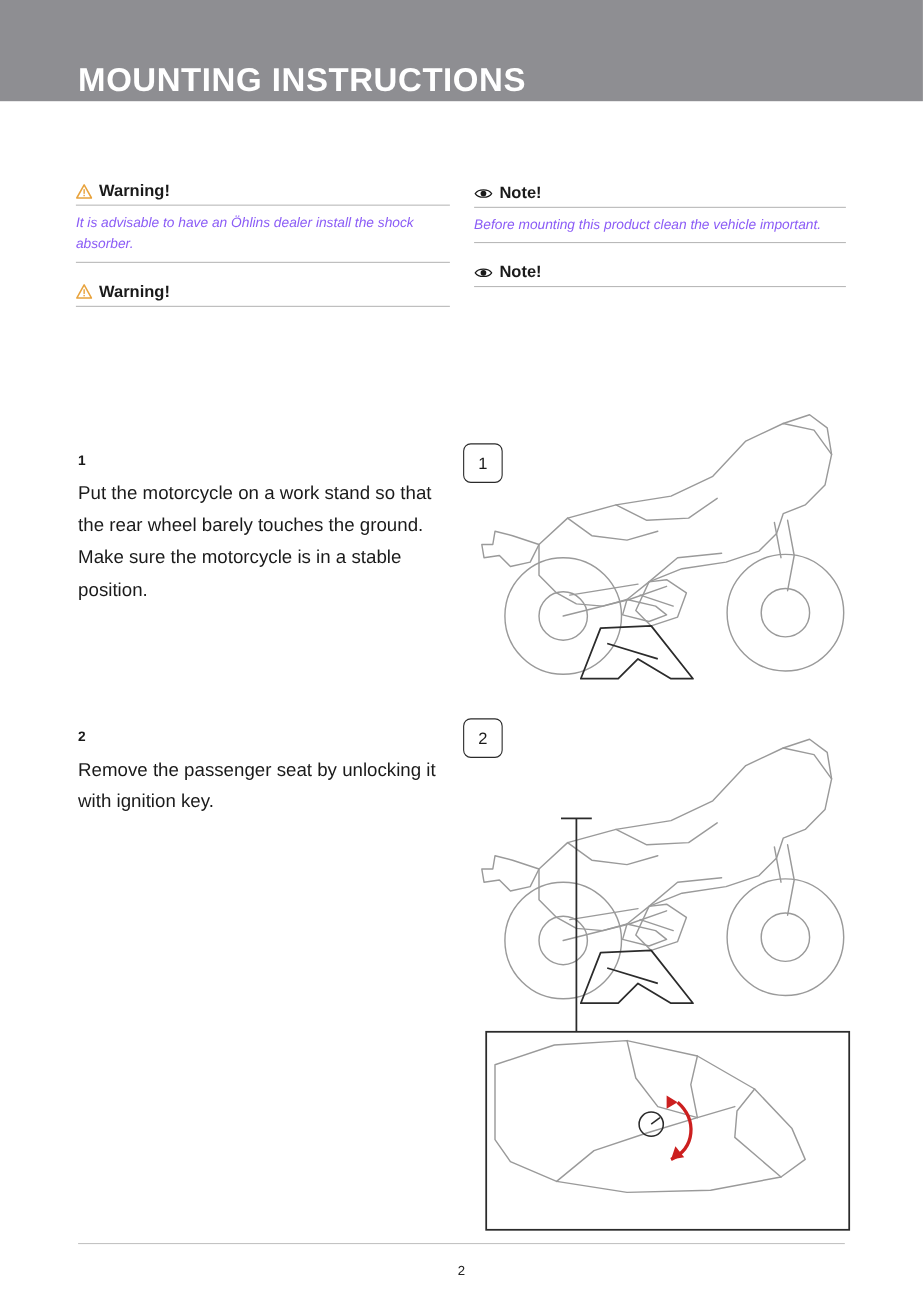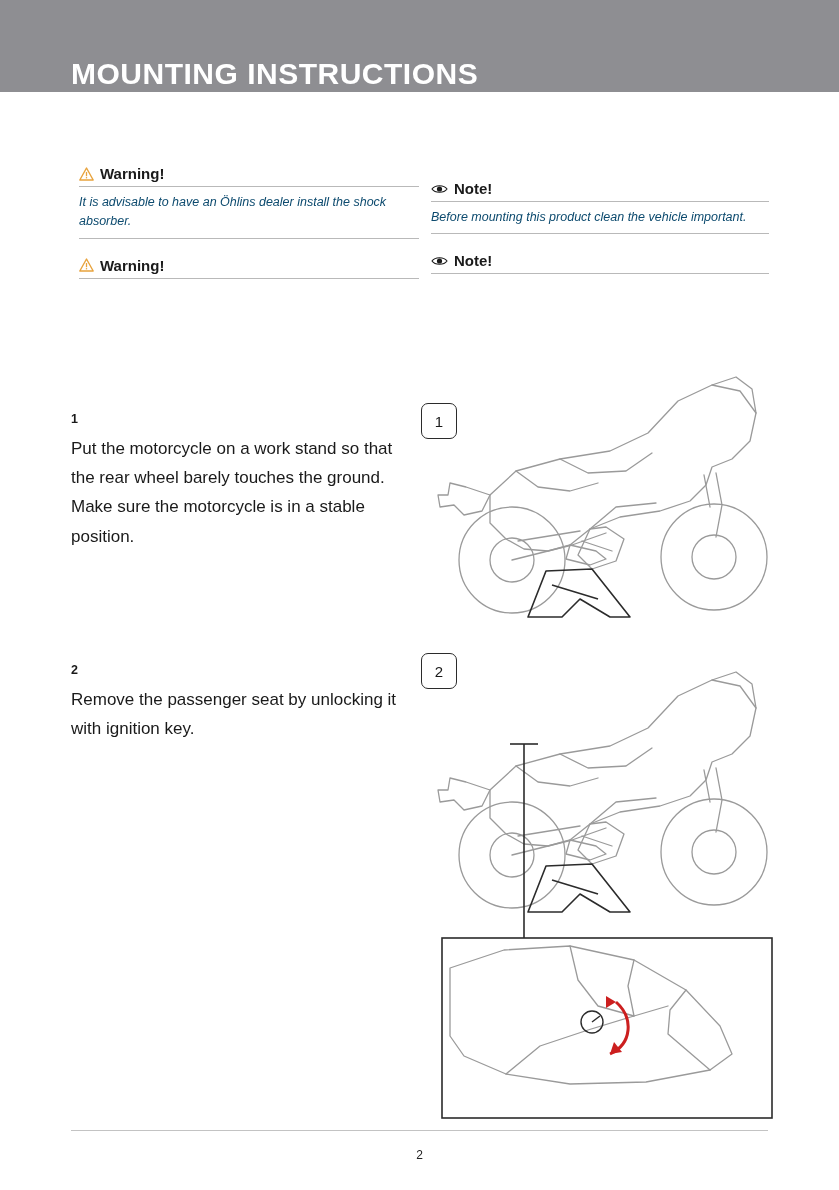--- a/index.html
+++ b/index.html
@@ -36,28 +36,28 @@
     top: 57px;
     font-size: 30px;
     font-weight: bold;
     letter-spacing: 0.5px;
     color: #ffffff;
     white-space: nowrap;
   }
   
   .col-left {
     position: absolute;
-    left: 79px;
+    left: 69px;
     top: 165px;
     width: 340px;
   }
   .col-right {
     position: absolute;
     left: 431px;
-    top: 180px;
+    top: 167px;
     width: 338px;
   }
   
   .callout {
     margin-bottom: 18px;
   }
   .callout-head {
     display: flex;
     align-items: center;
     gap: 6px;
@@ -66,21 +66,21 @@
     padding-bottom: 4px;
     border-bottom: 1px solid #b9b9b9;
   }
   .callout-body {
     font-size: 12.5px;
     font-style: italic;
     line-height: 1.55;
     padding-top: 6px;
     padding-bottom: 6px;
     border-bottom: 1px solid #b9b9b9;
-    color: #0c4a6e;
+    color: #8b5cf6;
   }
   .warn-icon svg, .note-icon svg { display: block; }
   
   .step {
     position: absolute;
     width: 345px;
   }
   .step-num {
     font-size: 12.5px;
     font-weight: bold;

